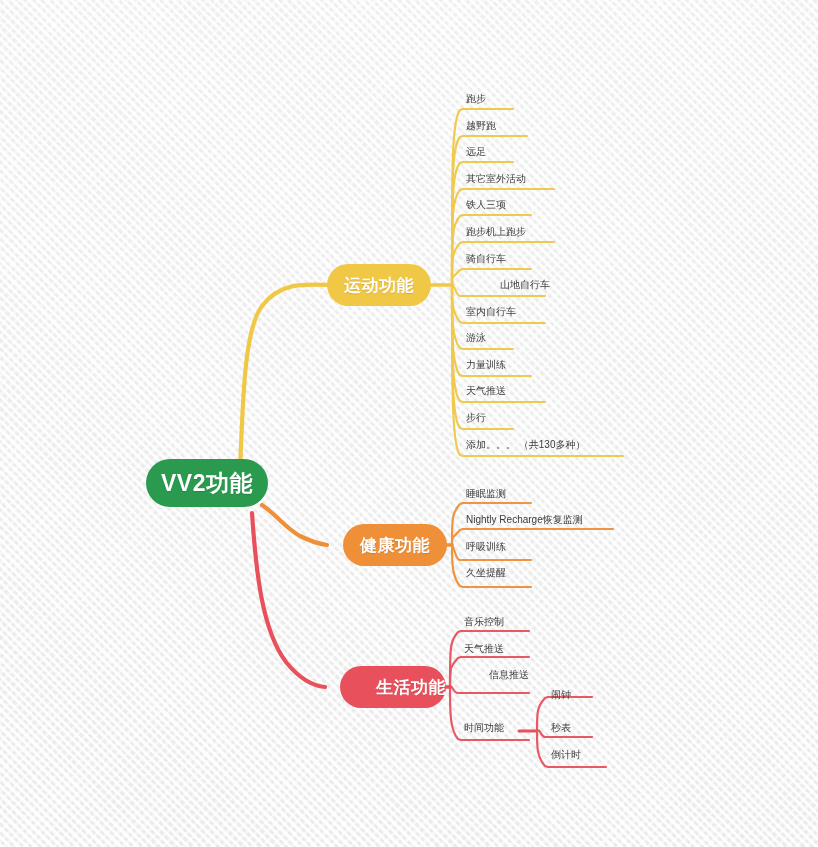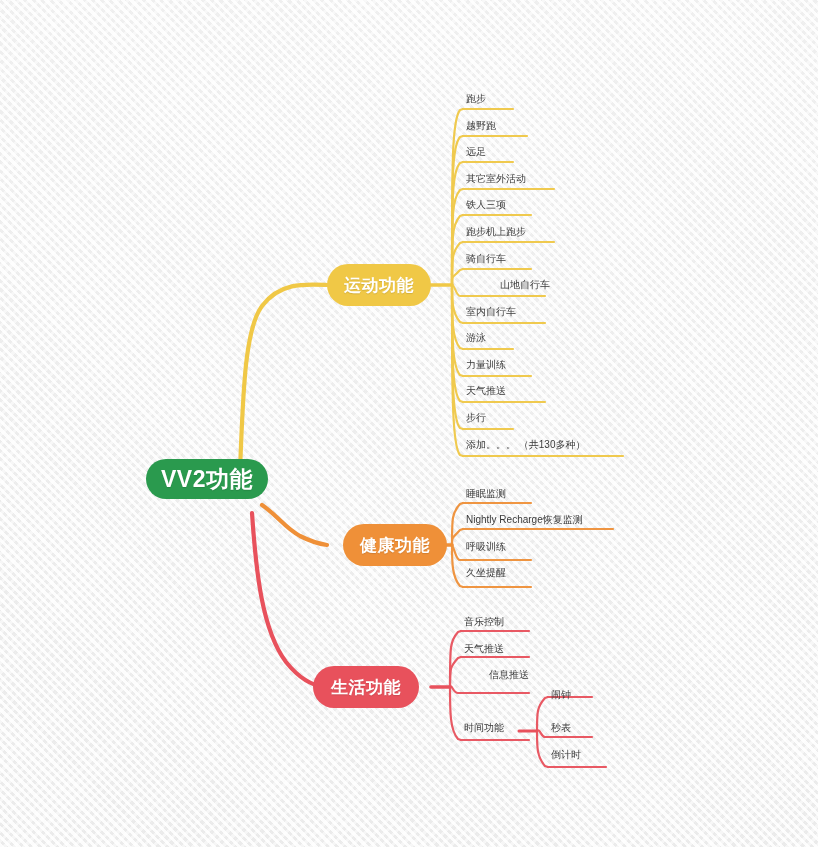--- a/index.html
+++ b/index.html
@@ -134,33 +134,33 @@
         <path d="M 537 731 C 537 712 537 707 545 698 L 548 697"></path>
         <path d="M 548 697 L 592 697"></path>
         <path d="M 537 731 C 540 728 541 737 545 737 L 548 737"></path>
         <path d="M 548 737 L 592 737"></path>
         <path d="M 537 731 C 537 748 537 757 545 766 L 548 767"></path>
         <path d="M 548 767 L 606 767"></path>
       </g>
     </g>
   </svg>
 
-  <div class="node node-root" style="left:146px; top:459px; width:122px; height:40px; background:#2a9a4e;">
+  <div class="node node-root" style="left:146px; top:459px; width:122px; height:48px; background:#2a9a4e;">
     <span>VV2功能</span>
   </div>
 
   <div class="node node-branch" style="left:327px; top:264px; width:104px; height:42px; background:#f0c846;">
     <span>运动功能</span>
   </div>
 
   <div class="node node-branch" style="left:343px; top:524px; width:104px; height:42px; background:#ef9038;">
     <span>健康功能</span>
   </div>
 
-  <div class="node node-branch" style="left:313px; top:666px; width:106px; height:42px; background:#e8515c;">
+  <div class="node node-branch" style="left:340px; top:666px; width:106px; height:42px; background:#e8515c;justify-content:flex-end;">
     <span>生活功能</span>
   </div>
 
   <div class="leaf" style="left:466px; top:94px;">跑步</div>
   <div class="leaf" style="left:466px; top:121px;">越野跑</div>
   <div class="leaf" style="left:466px; top:147px;">远足</div>
   <div class="leaf" style="left:466px; top:174px;">其它室外活动</div>
   <div class="leaf" style="left:466px; top:200px;">铁人三项</div>
   <div class="leaf" style="left:466px; top:227px;">跑步机上跑步</div>
   <div class="leaf" style="left:466px; top:254px;">骑自行车</div>

